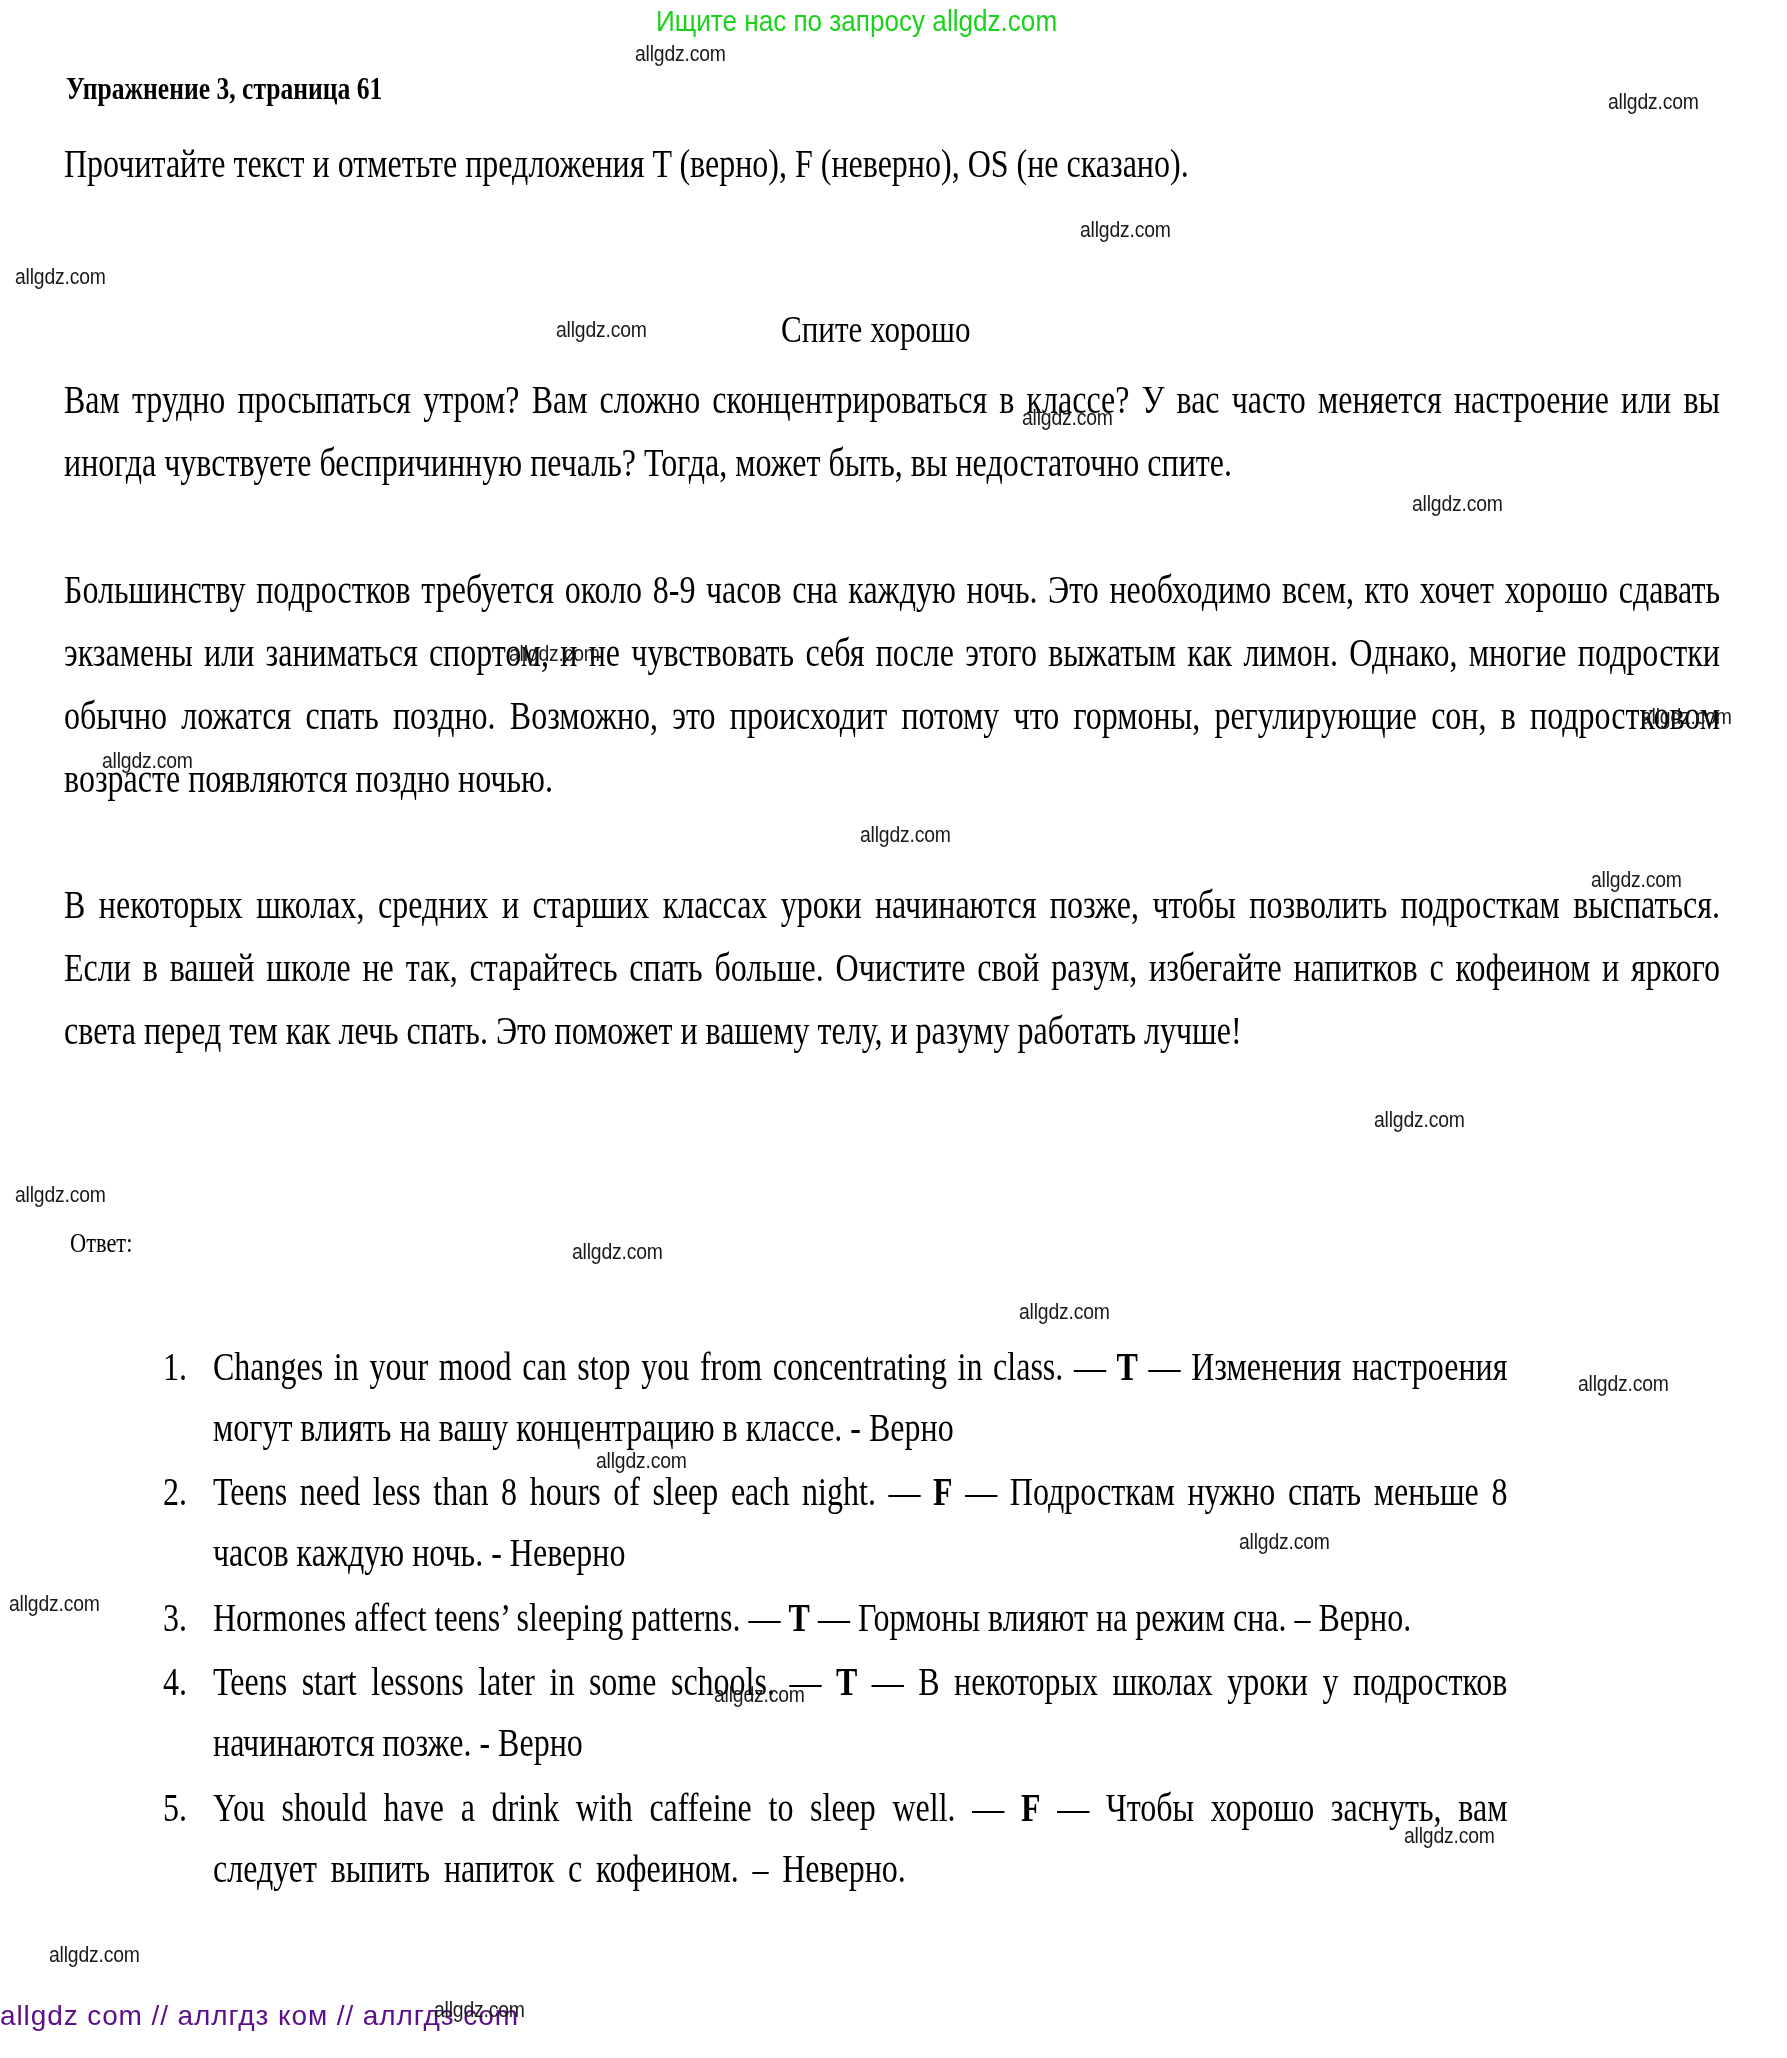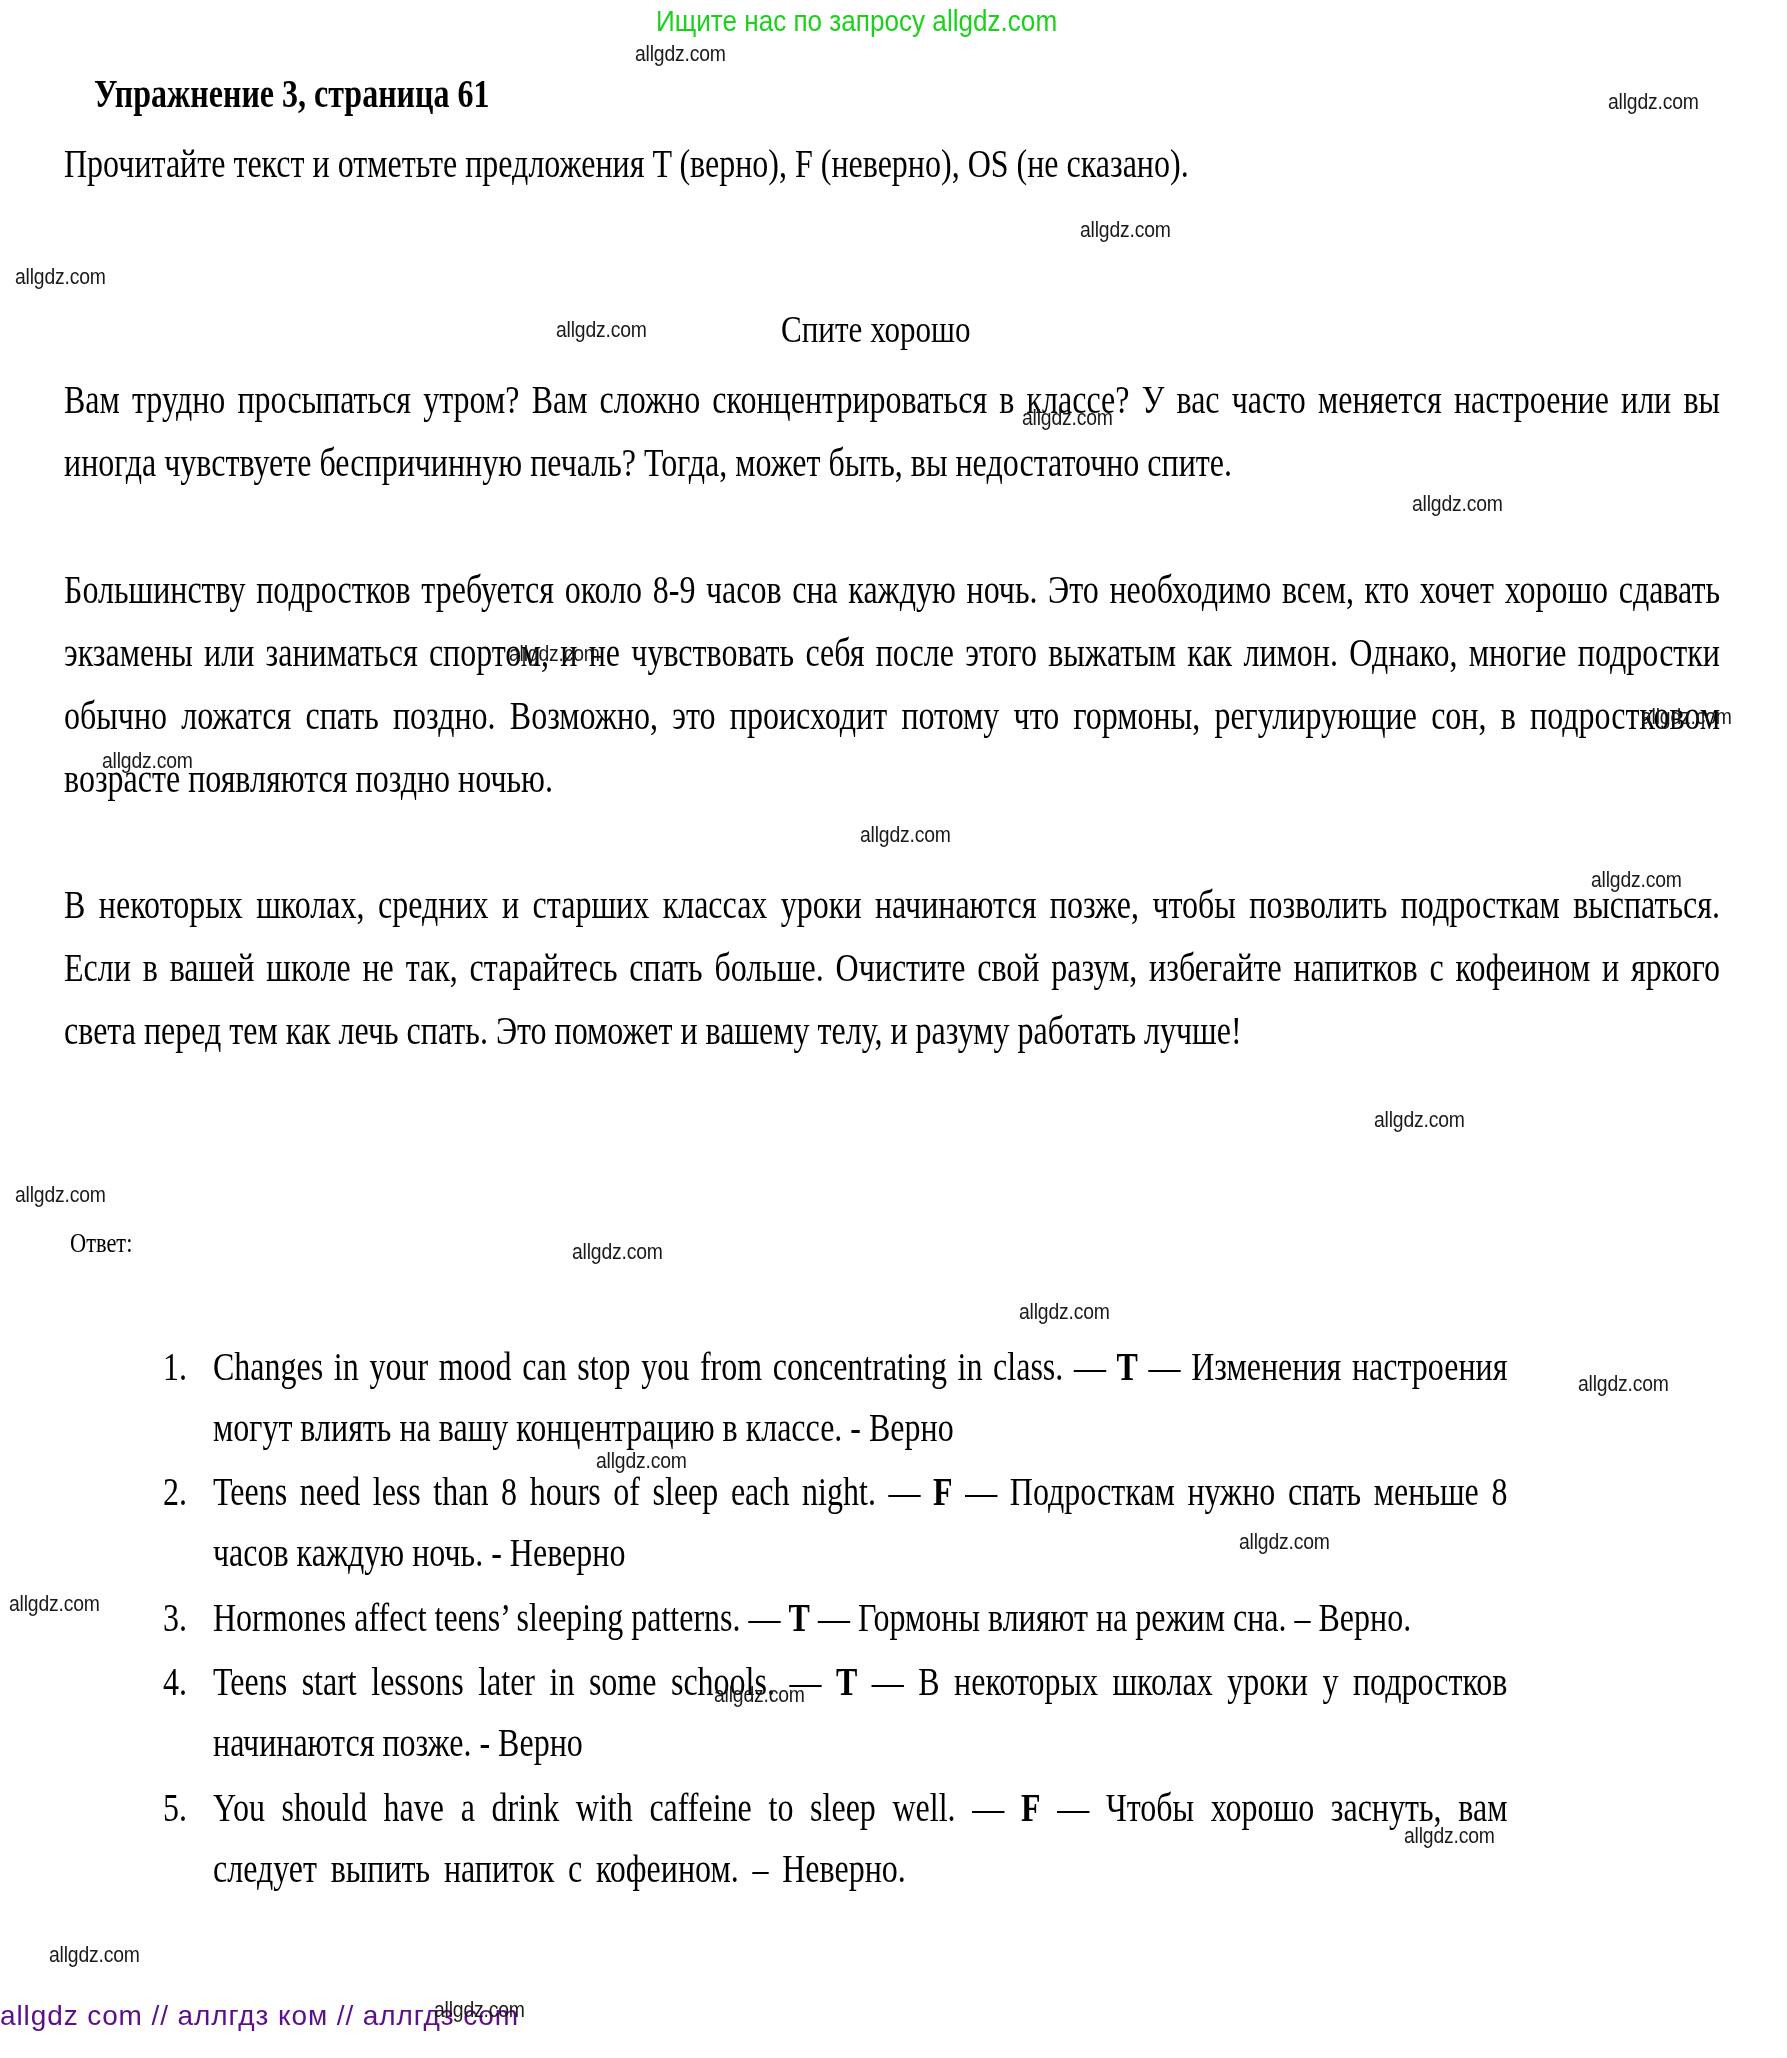--- a/index.html
+++ b/index.html
@@ -62,24 +62,23 @@
   .cond {
     
     display: inline-block;
     transform: scaleX(0.80);
     transform-origin: left top;
   }
 
   .ex-title {
     left: 66px;
     top: 70px;
-    font-size: 40px;
+    font-size: 32px;
     font-weight: bold;
     white-space: nowrap;
-    margin-left: 28px;
   }
 
   .task {
     left: 64px;
     top: 132px;
     width: 2078px;
     font-size: 40px;
     line-height: 63px;
     text-align: justify;
   }

